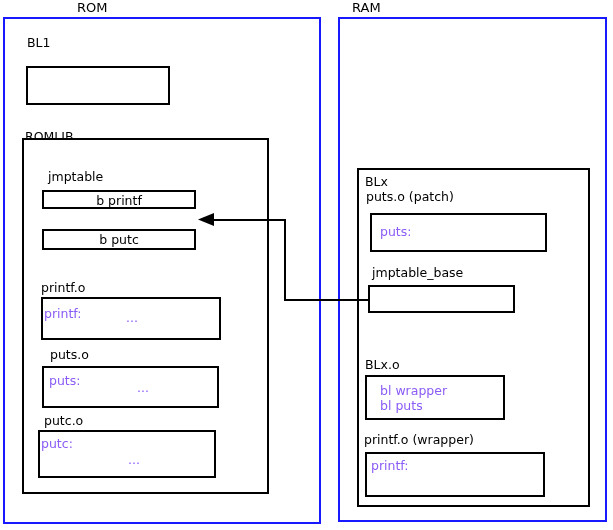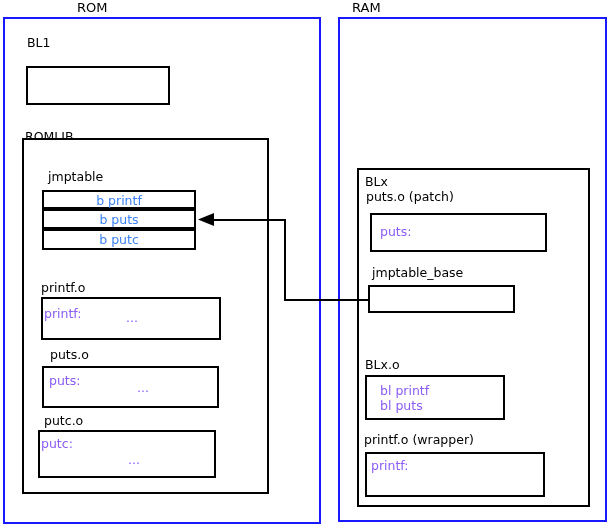--- a/index.html
+++ b/index.html
@@ -52,21 +52,21 @@
     white-space: pre;
     line-height: 15px;
   }
   
   .jmprow {
     position: absolute;
     border: 2px solid #000000;
     background: #ffffff;
     box-sizing: border-box;
     font-size: 12.5px;
-    color: #3b82f6;
+    color: #000000;
     text-align: center;
     line-height: 18px;
     white-space: pre;
   }
   
   #connector {
     position: absolute;
     left: 0;
     top: 0;
     width: 613px;
@@ -90,21 +90,20 @@
   </div>
 
   <div class="label" style="left:25px; top:118px;margin-top:12px;">ROMLIB</div>
 
   <div class="box" style="left:22px; top:138px; width:247px; height:356px;"></div>
 
   <div class="label" style="left:48px; top:170px;">jmptable</div>
 
   <div class="jmprow" style="left:42px; top:190px; width:154px; height:19px;">b printf</div>
 
-  <div class="jmprow" style="left:42px; top:209px; width:154px; height:20px;">b puts</div>
 
   <div class="jmprow" style="left:42px; top:229px; width:154px; height:21px;">b putc</div>
 
   <div class="label" style="left:41px; top:281px;">printf.o</div>
 
   <div class="box" style="left:41px; top:297px; width:180px; height:43px;">
     <div class="boxtext" style="left:1px; top:7px;">printf:</div>
     <div class="boxtext" style="left:83px; top:11px;">...</div>
   </div>
 
@@ -138,21 +137,21 @@
 
   <div class="label" style="left:372px; top:266px;">jmptable_base</div>
 
   <div class="box" style="left:368px; top:285px; width:147px; height:28px;">
     <div class="boxtext" style="left:5px; top:5px;"></div>
   </div>
 
   <div class="label" style="left:365px; top:358px;">BLx.o</div>
 
   <div class="box" style="left:365px; top:375px; width:140px; height:45px;">
-    <div class="boxtext" style="left:13px; top:6px;">bl printf</div>
+    <div class="boxtext" style="left:13px; top:6px;">bl wrapper</div>
     <div class="boxtext" style="left:13px; top:21px;">bl puts</div>
   </div>
 
   <div class="label" style="left:364px; top:433px;text-align:right;">printf.o (wrapper)</div>
 
   <div class="box" style="left:365px; top:452px; width:180px; height:45px;">
     <div class="boxtext" style="left:4px; top:4px;">printf:</div>
   </div>
 
   <svg id="connector" viewBox="0 0 613 530" xmlns="http://www.w3.org/2000/svg">

